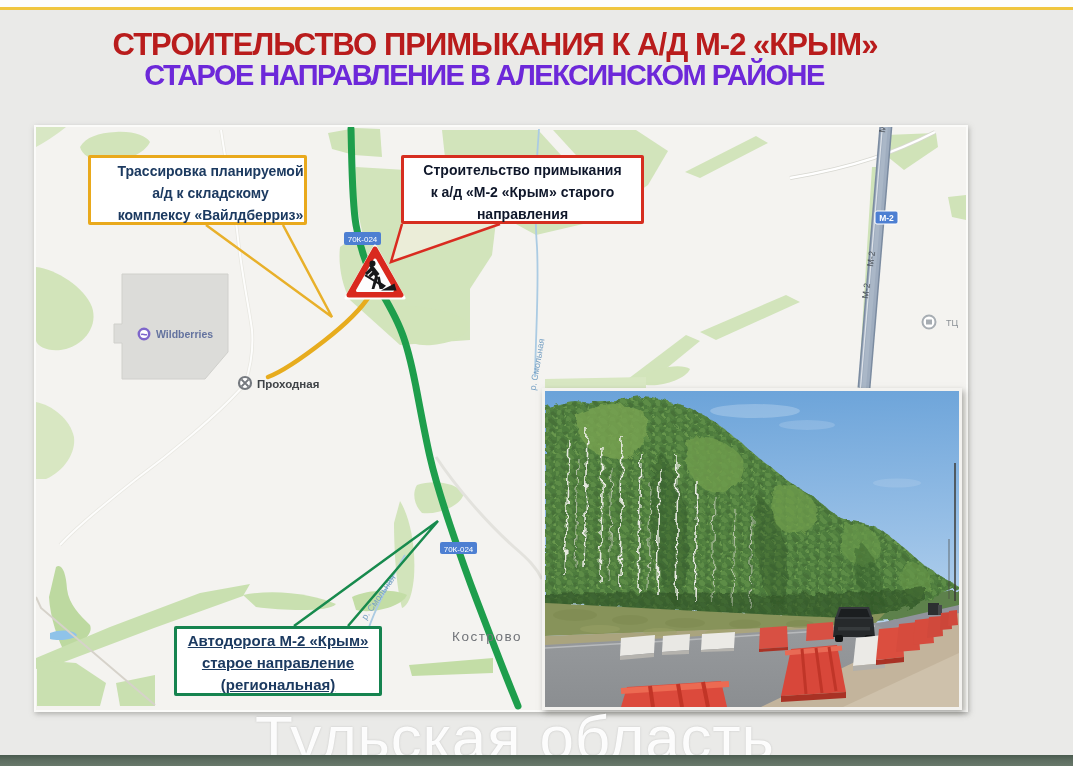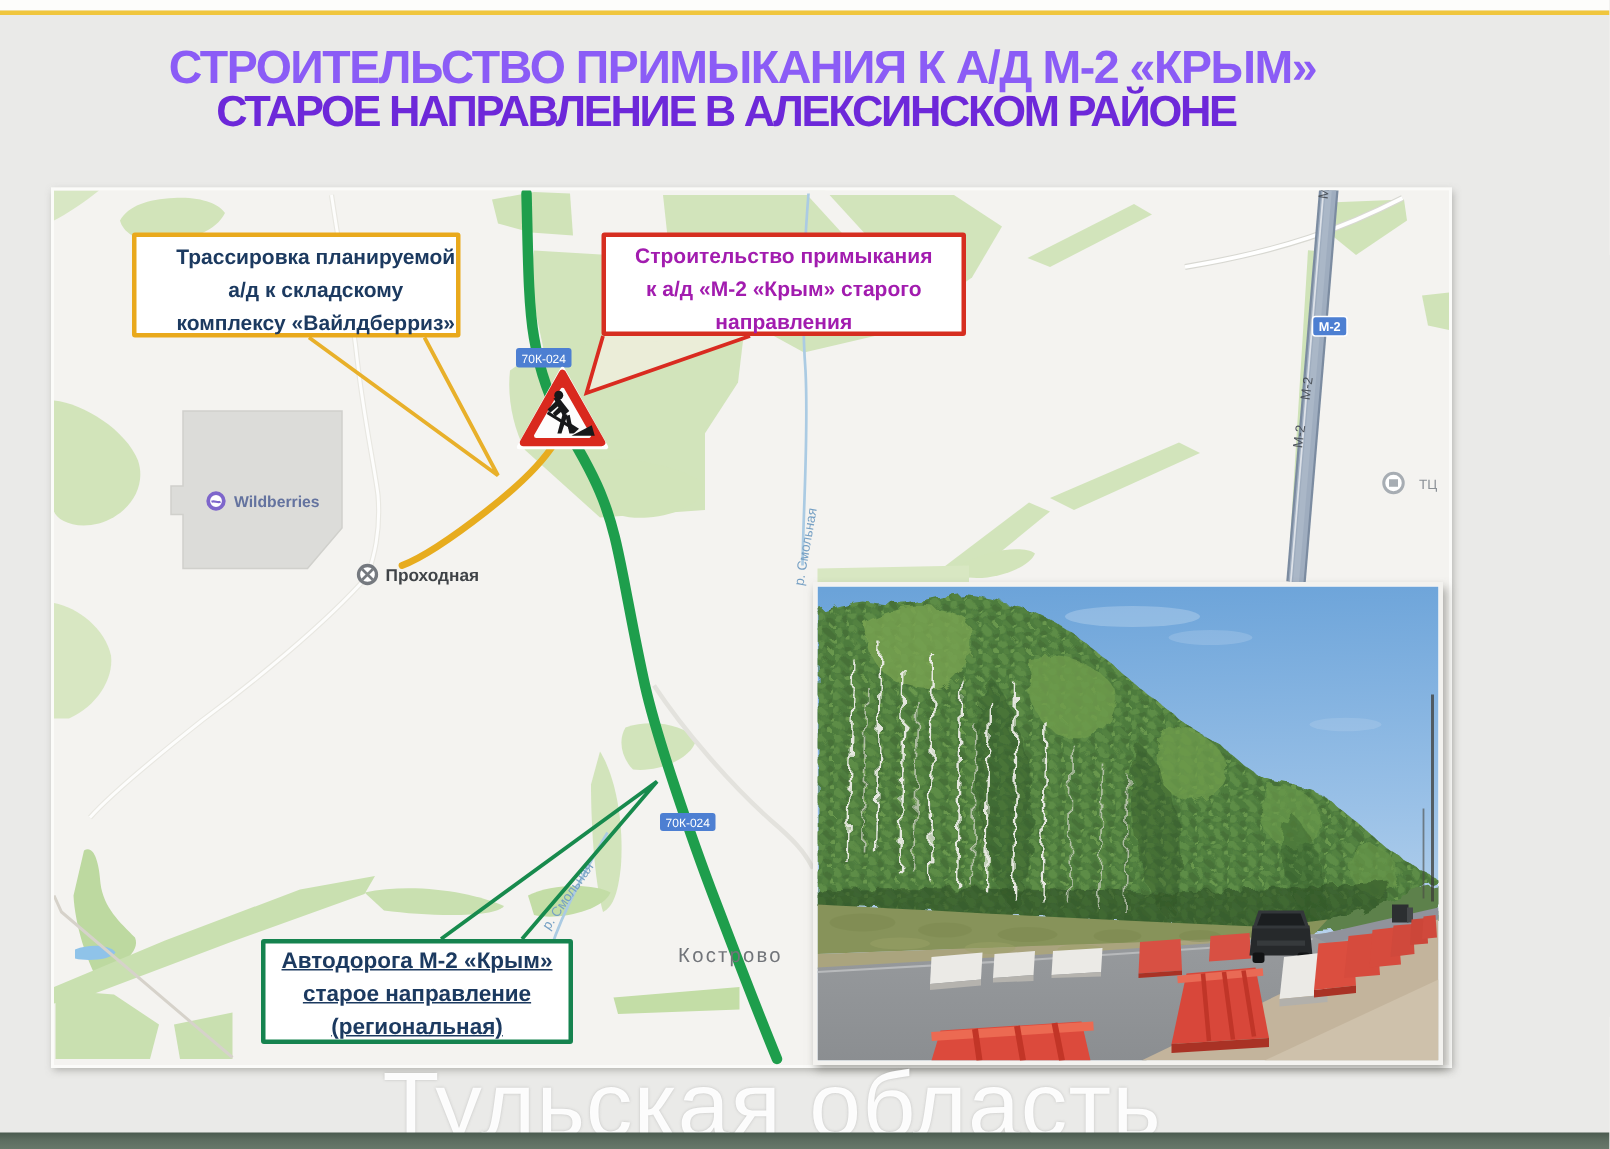--- a/index.html
+++ b/index.html
@@ -4,21 +4,21 @@
 html,body{margin:0;padding:0;}
 body{width:1073px;height:766px;overflow:hidden;position:relative;background:#eaeae8;font-family:"Liberation Sans",sans-serif;}
 .abs{position:absolute;}
 </style></head>
 <body>
 
 <div class="abs" style="left:0;top:0;width:1073px;height:7px;background:#fdfdfb;"></div>
 
 <div class="abs" style="left:0;top:7px;width:1073px;height:3px;background:#f0c63e;"></div>
 
-<div class="abs" style="left:495px;top:28.5px;transform:translateX(-50%);white-space:nowrap;font-size:31px;font-weight:bold;line-height:31px;letter-spacing:-0.97px;color:#8b5cf6;">СТРОИТЕЛЬСТВО ПРИМЫКАНИЯ К А/Д М-2 «КРЫМ»</div>
+<div class="abs" style="left:495px;top:28.5px;transform:translateX(-50%);white-space:nowrap;font-size:31px;font-weight:bold;line-height:31px;letter-spacing:-0.97px;color:#b91c1c;">СТРОИТЕЛЬСТВО ПРИМЫКАНИЯ К А/Д М-2 «КРЫМ»</div>
 
 <div class="abs" style="left:484px;top:59.5px;transform:translateX(-50%);white-space:nowrap;font-size:29px;font-weight:bold;line-height:31px;letter-spacing:-1.55px;color:#6d28d9;">СТАРОЕ НАПРАВЛЕНИЕ В АЛЕКСИНСКОМ РАЙОНЕ</div>
 
 <div class="abs" style="left:34px;top:125px;width:934px;height:587px;background:#f4f3f0;border:2px solid #fbfbf9;box-sizing:border-box;box-shadow:1px 2px 5px rgba(120,120,115,0.5);">
 <svg width="930" height="583" viewBox="0 0 930 583">
   <rect width="930" height="583" fill="#f4f3f0"></rect>
 
   <path d="M0,0 L30,0 C20,8 8,16 0,20 Z" fill="#d8e7c4"></path>
 
   <path d="M44,20 C50,10 62,6 80,5 C98,4 110,9 114,15 C108,27 92,33 72,34 C56,35 46,28 44,20 Z" fill="#d2e4ba"></path>
@@ -310,19 +310,19 @@
   <g>
     <path d="M82,296 L176,290 L182,316 L76,316 Z" fill="#dc4a3c"></path>
     <path d="M76,300 L184,293" stroke="#ec6a52" stroke-width="6"></path>
     <path d="M105,295 L108,316 M133,293 L137,316 M158,291 L163,316" stroke="#c23527" stroke-width="4"></path>
   </g>
 </svg>
 </div>
 
 <div class="abs" style="left:88px;top:155px;width:219px;height:70px;box-sizing:border-box;background:#fff;border:3px solid #e9a91c;border-radius:2px;color:#1c3a60;font-weight:bold;font-size:14px;line-height:22px;text-align:center;padding-top:2px;padding-left:26px;">Трассировка планируемой<br>а/д к складскому<br>комплексу «Вайлдберриз»</div>
 
-<div class="abs" style="left:401px;top:155px;width:243px;height:69px;box-sizing:border-box;background:#fff;border:3px solid #d62e20;border-radius:2px;color:#a21caf;font-weight:bold;font-size:14px;line-height:22px;text-align:center;padding-top:1px;">Строительство примыкания<br>к а/д «М-2 «Крым» старого<br>направления</div>
+<div class="abs" style="left:401px;top:155px;width:243px;height:69px;box-sizing:border-box;background:#fff;border:3px solid #d62e20;border-radius:2px;color:#0f172a;font-weight:bold;font-size:14px;line-height:22px;text-align:center;padding-top:1px;">Строительство примыкания<br>к а/д «М-2 «Крым» старого<br>направления</div>
 
 <div class="abs" style="left:174px;top:626px;width:208px;height:70px;box-sizing:border-box;background:#fff;border:3px solid #15834f;border-radius:2px;color:#1c3a60;font-weight:bold;font-size:15px;line-height:22px;text-align:center;padding-top:1px;text-decoration:underline;">Автодорога М-2 «Крым»<br>старое направление<br>(региональная)</div>
 
 <div class="abs" style="left:255px;top:706.5px;width:560px;font-size:62px;line-height:62px;letter-spacing:0.8px;color:rgba(255,255,255,0.95);white-space:nowrap;text-shadow:0 0 2px rgba(120,120,120,0.35);">Тульская область</div>
 
 <div class="abs" style="left:0;top:755px;width:1073px;height:11px;background:linear-gradient(#4a5b4f,#5d6d60 45%,#68786a);"></div>
 
 </body></html>

